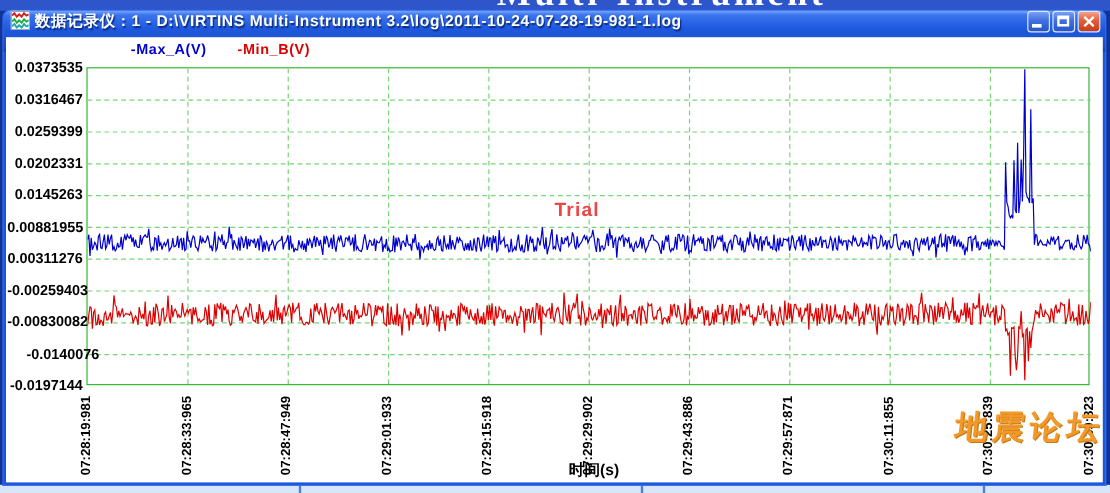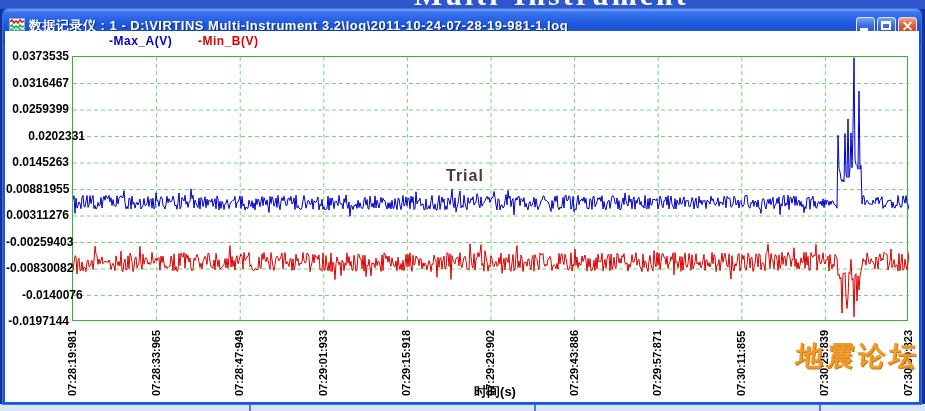--- a/index.html
+++ b/index.html
@@ -11,21 +11,21 @@
   #top-strip .bigtext { position:absolute; left:414px; top:-22px; font:bold 30px "Liberation Serif", serif; color:#ffffff; letter-spacing:3px; white-space:nowrap; }
   #bottom-strip { position:absolute; left:0; top:404px; width:925px; height:7px; background:#d8e6fa; z-index:1; }
   #bottom-strip .tick { position:absolute; top:0; width:2px; height:7px; background:#4f7fd4; }
 
   
   #win { position:absolute; left:2px; top:8px; width:920px; height:397px; z-index:2;
          background:#1b55dd; border-radius:7px 7px 0 0;
          box-shadow:inset 0 0 0 1px #3a70ec; }
   #titlebar { position:absolute; left:1px; top:1px; right:1px; height:34px; border-radius:6px 6px 0 0;
          background:linear-gradient(180deg,#7aa7fa 0%,#3a74ef 10%,#1e58de 45%,#1d50c8 85%,#15429e 100%);
-         display:flex; align-items:center; padding:0 4px; }
+         display:flex; padding:0 4px; }
   #title-icon { width:16px; height:16px; margin:0 4px 0 2px; flex:0 0 auto; background:#fff; border:1px solid #9ab; }
   #title-text { color:#fff; font-size:13px; font-weight:bold; white-space:nowrap; overflow:hidden;
          text-shadow:1px 1px 1px #0a2a7a; flex:1 1 auto; letter-spacing:0.5px; }
   .winbtn { width:19px; height:18px; margin-left:2px; border-radius:3px; border:1px solid #d8e6ff;
          background:linear-gradient(180deg,#78a0f4 0%,#3f6fe2 45%,#2a55c4 100%);
          position:relative; flex:0 0 auto; cursor:pointer; }
   .winbtn.close { background:linear-gradient(180deg,#f4a088 0%,#e25f38 45%,#c63d18 100%); }
   .winbtn .bar-min { position:absolute; left:3px; bottom:3px; width:8px; height:3px; background:#fff; }
   .winbtn .box-max { position:absolute; left:3px; top:3px; width:10px; height:9px; border:2px solid #fff; border-top-width:3px; }
   .winbtn .x1,.winbtn .x2 { position:absolute; left:3px; top:7px; width:11px; height:2px; background:#fff; }
@@ -38,21 +38,21 @@
 
   #plot { position:absolute; left:67px; top:25px; width:836px; height:265px; border:1px solid #33b833; }
   #plot svg { position:absolute; left:0; top:0; }
 
   .ylab { position:absolute; left:1px; width:63px; text-align:right; font:bold 12px "Liberation Sans", sans-serif; color:#000; white-space:nowrap; }
   .xlab { position:absolute; font:bold 11px "Liberation Sans", sans-serif; color:#000; white-space:nowrap;
           transform:rotate(-90deg); transform-origin:0 0; }
   #xaxis-title { position:absolute; left:445px; top:352px; width:90px; text-align:center;
           font:bold 13px "Liberation Sans", sans-serif; color:#000; }
 
-  #trial { position:absolute; left:441px; top:136px; font:bold 16px "Liberation Sans", sans-serif; color:#404040; letter-spacing:1px; }
+  #trial { position:absolute; left:457px; top:136px; font:bold 16px "Liberation Sans", sans-serif; color:#ef4444; letter-spacing:1px; }
   #mi-logo { position:absolute; left:873px; top:26px; font:bold 13px "Liberation Serif", serif; color:#e23ce2;
           letter-spacing:2px; border-top:2px dotted #e23ce2; line-height:12px; padding-top:1px;margin-left:48px; }
 
   #watermark { position:absolute; left:770px; top:338px; width:150px; text-align:right; z-index:60; line-height:1.05; }
   #wm-cn { font:bold 27px "Liberation Serif", serif; color:#f2992b; text-shadow:1px 1px 0 #c97a10; letter-spacing:4px; transform:skewX(-6deg); display:block; }
   #wm-url { font:bold 16px "Liberation Sans", sans-serif; color:#2d5bd0; display:block; }
 </style>
 </head>
 <body>
 
@@ -118,21 +118,21 @@
         </svg>
       </div>
 
     <div id="xaxis-title">时间(s)</div>
     <div id="trial">Trial</div>
     <div id="mi-logo">mi</div>
 
   <div class="ylab" style="top: 18px;">0.0373535</div>
       <div class="ylab" style="top: 44.5px;">0.0316467</div>
       <div class="ylab" style="top: 71px;">0.0259399</div>
-      <div class="ylab" style="top: 97.5px; margin-left: 16px;">0.0202331</div>
+      <div class="ylab" style="top: 97.5px;">0.0202331</div>
       <div class="ylab" style="top: 124px;">0.0145263</div>
       <div class="ylab" style="top: 150.5px;">0.00881955</div>
       <div class="ylab" style="top: 177px;">0.00311276</div>
       <div class="ylab" style="top: 203.5px;">-0.00259403</div>
       <div class="ylab" style="top: 230px;">-0.00830082</div>
       <div class="ylab" style="top: 256.5px; padding-left: 16px;">-0.0140076</div>
       <div class="ylab" style="top: 283px;">-0.0197144</div>
       <div class="xlab" style="left: 61px; top: 365px;">07:28:19:981</div>
       <div class="xlab" style="left: 144.6px; top: 365px;">07:28:33:965</div>
       <div class="xlab" style="left: 228.2px; top: 365px;">07:28:47:949</div>

